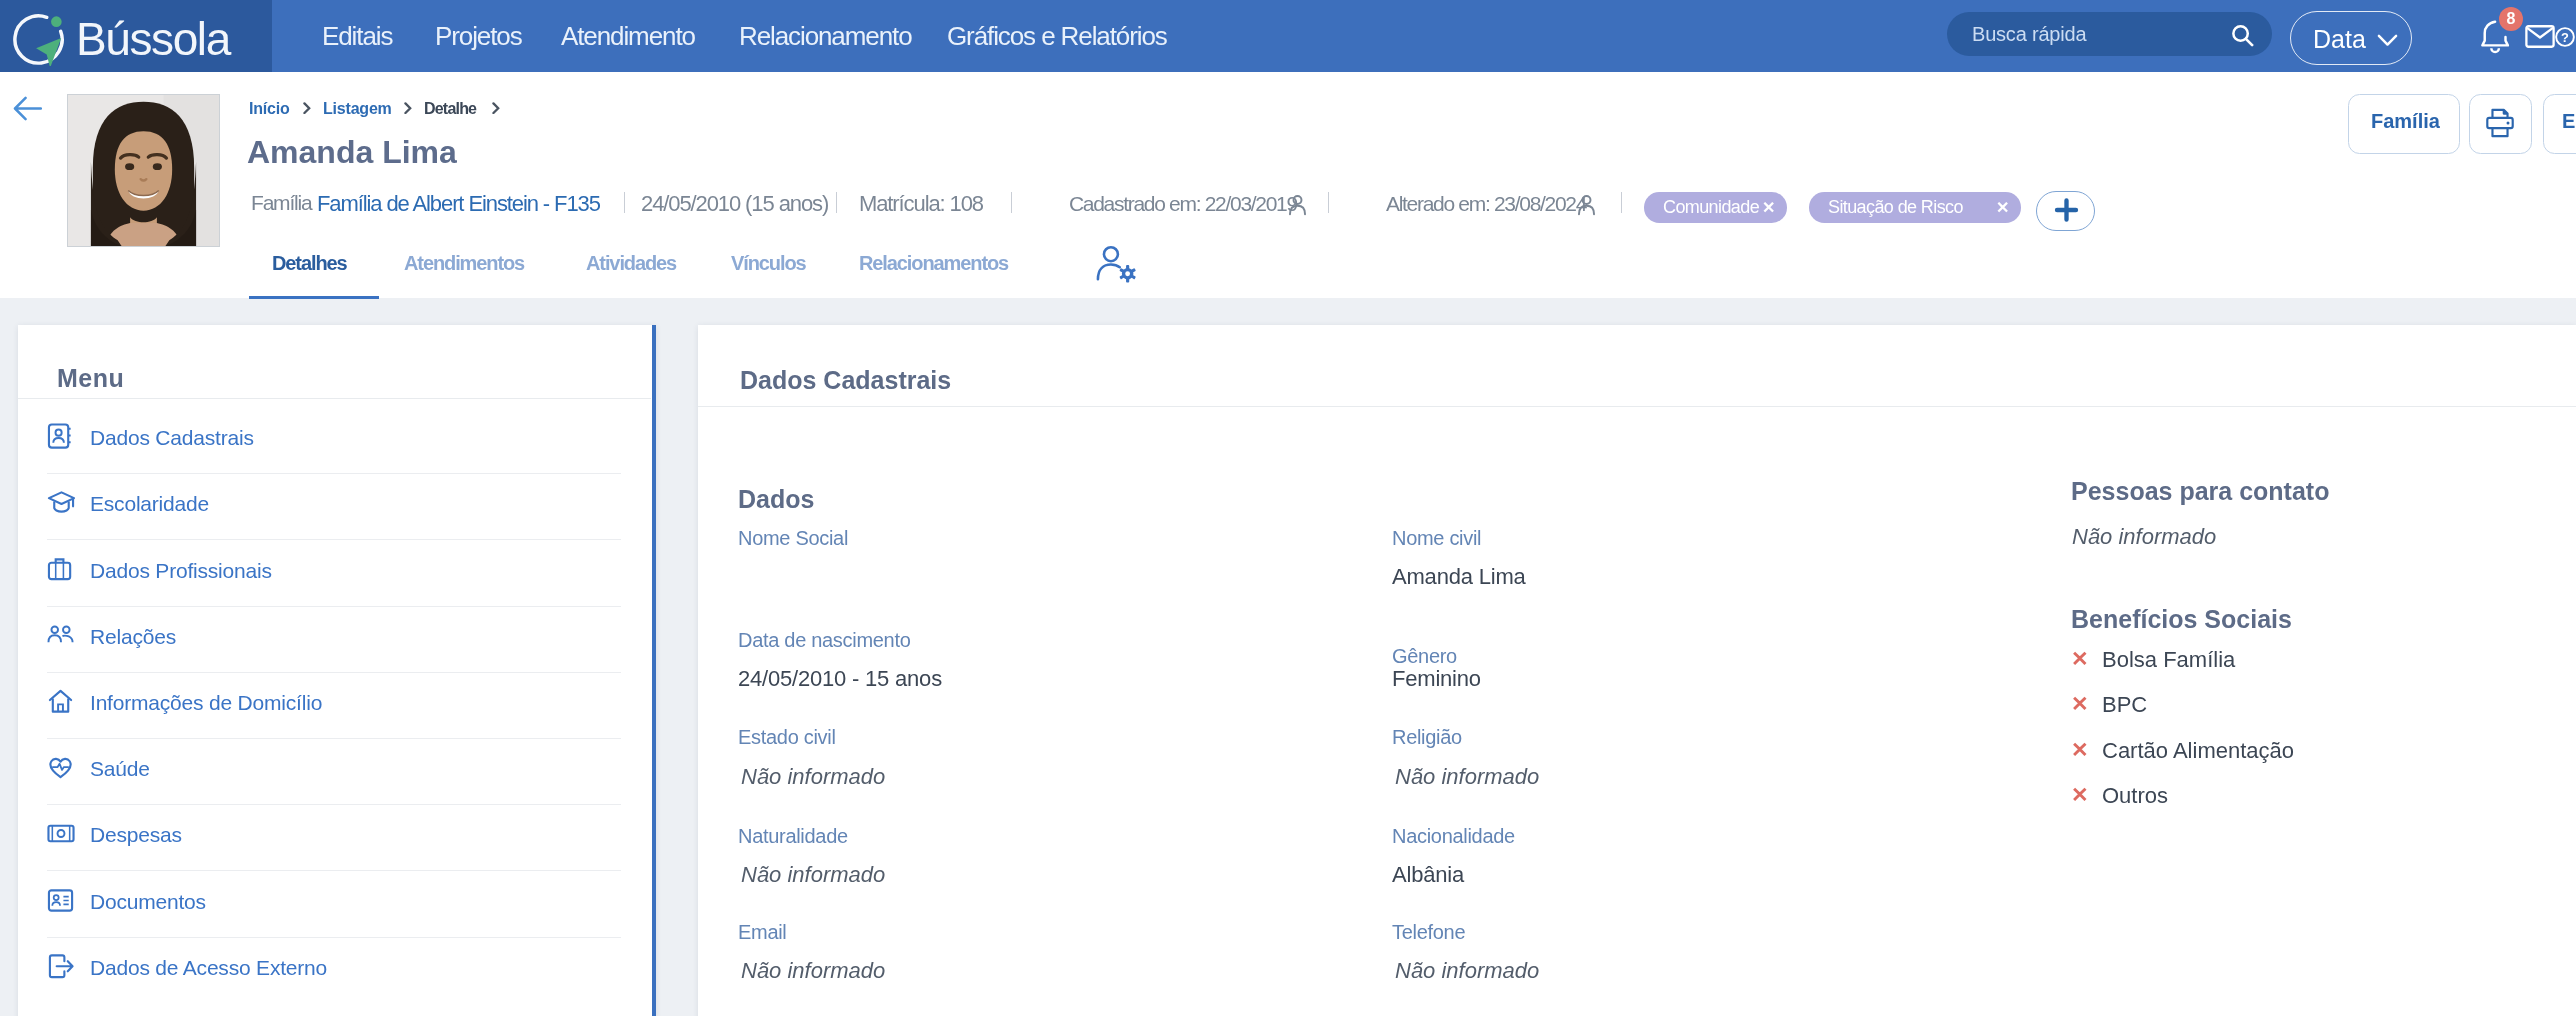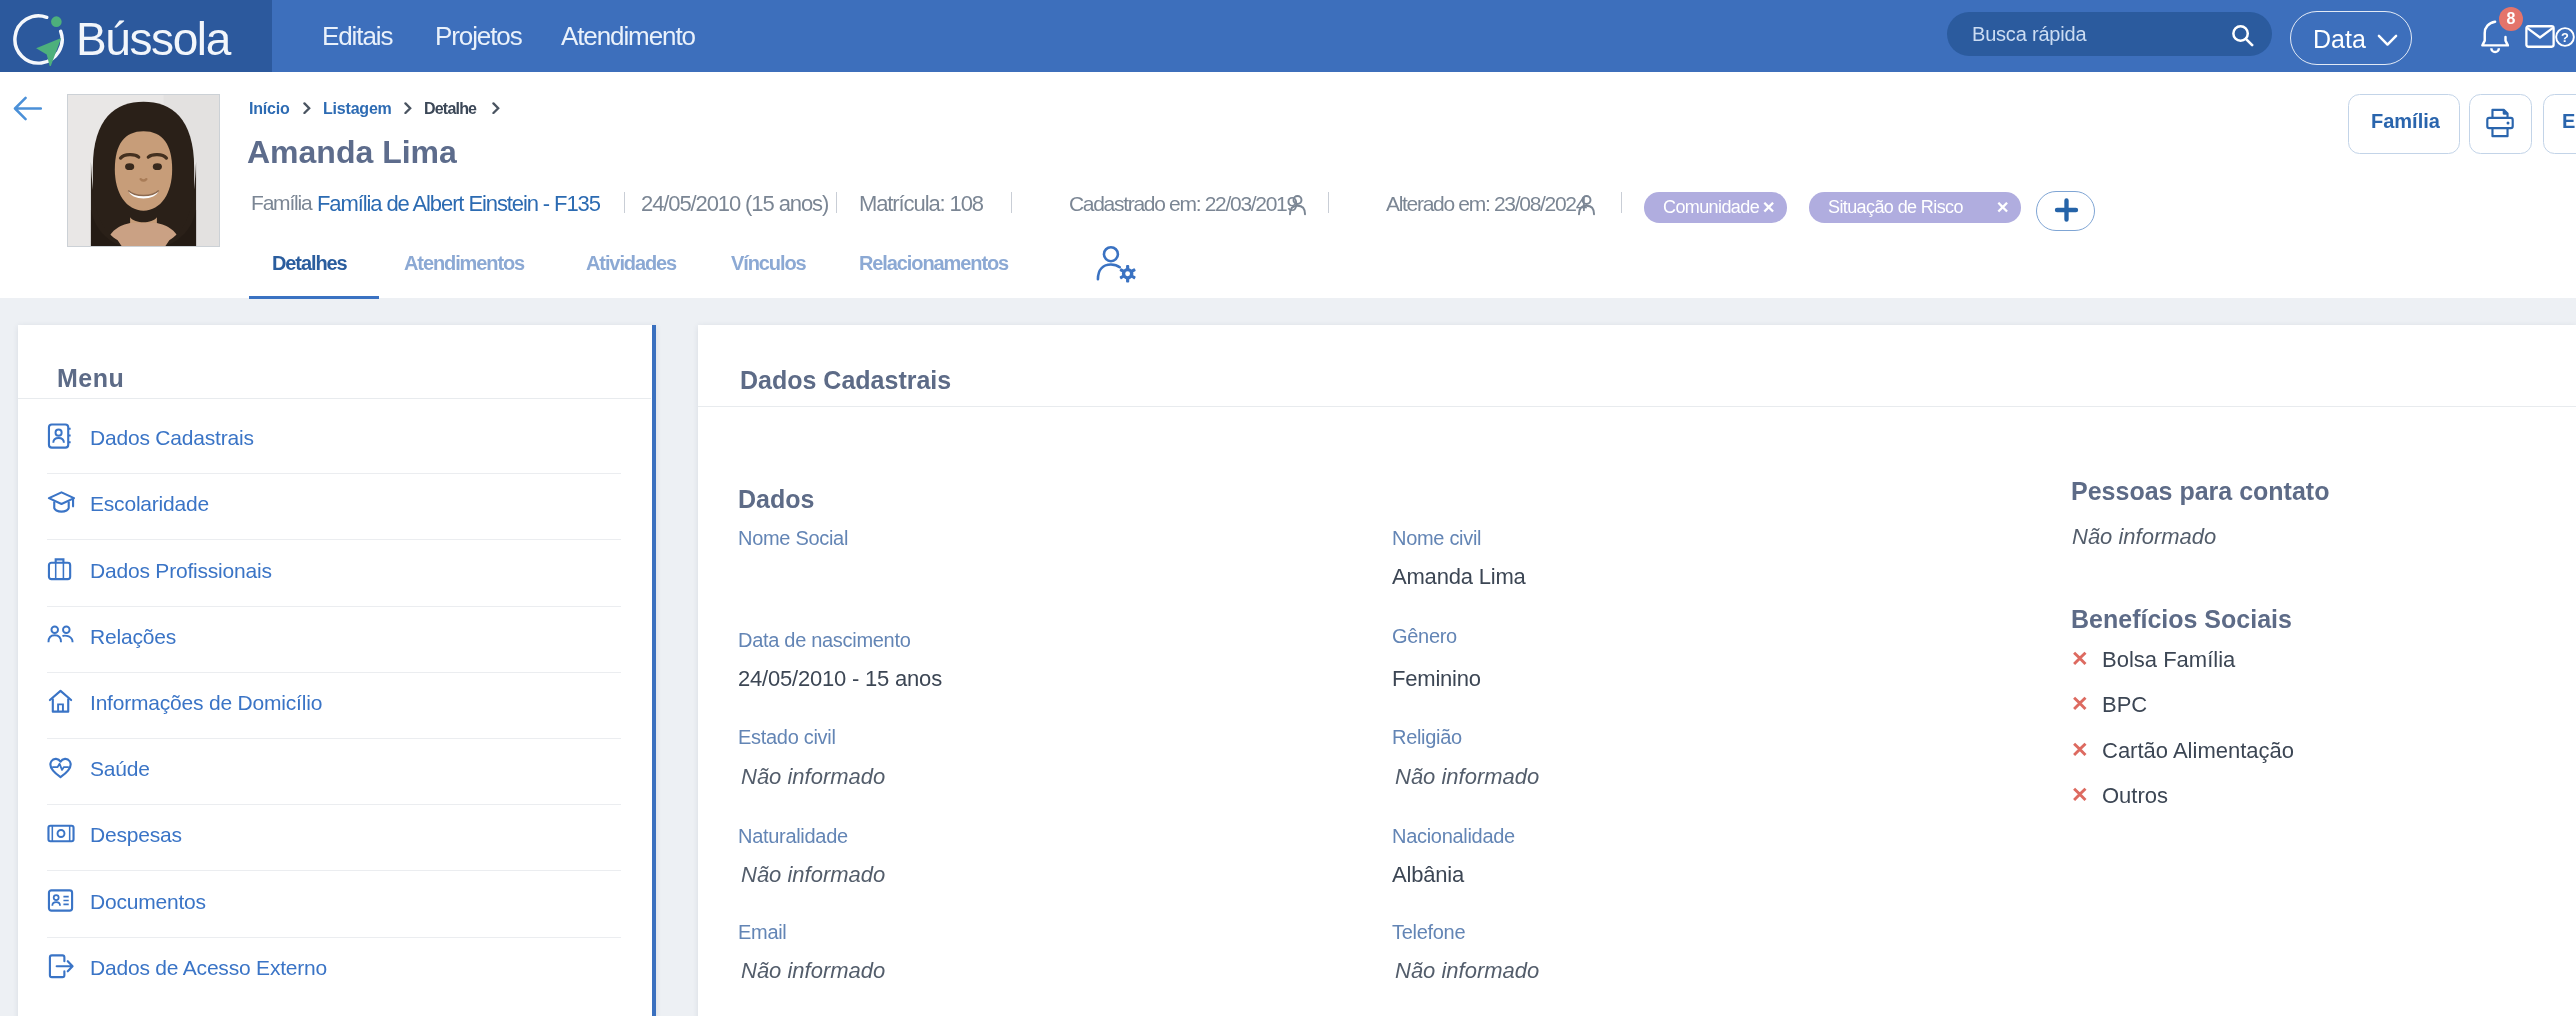--- a/index.html
+++ b/index.html
@@ -59,20 +59,22 @@
     <svg class="abs" style="left:12.4px;top:11.5px" width="54" height="54" viewBox="0 0 56 56">
       <path d="M 50.5 20 A 24.5 24.5 0 1 1 36 5.5" fill="none" stroke="#f5f8fc" stroke-width="3.6" stroke-linecap="round"></path>
       <circle cx="46" cy="10" r="5.5" fill="#4db07c"></circle>
       <path d="M 51 27 L 25 37.5 L 36 44 L 39.5 58 Z" fill="#4db07c"></path>
     </svg>
     <div id="logotext">Bússola</div>
   </div>
   <div class="navlink" style="left:322px">Editais</div>
   <div class="navlink" style="left:435px">Projetos</div>
   <div class="navlink" style="left:561px">Atendimento</div>
+  <div class="navlink" style="left:739px">Relacionamento</div>
+  <div class="navlink" style="left:947px">Gráficos e Relatórios</div>
   <div id="search">
     <span>Busca rápida</span>
     <svg class="abs" style="left:283px;top:10.5px" width="25" height="25" viewBox="0 0 26 26">
       <circle cx="11" cy="11" r="7.5" fill="none" stroke="#fff" stroke-width="2.6"></circle>
       <line x1="16.5" y1="16.5" x2="23" y2="23" stroke="#fff" stroke-width="2.8" stroke-linecap="round"></line>
     </svg>
   </div>
   <div id="novo">
     <span>Data</span>
     <svg class="abs" style="left:86px;top:22px" width="21" height="13.4" viewBox="0 0 22 14">
@@ -294,21 +296,21 @@
 <div id="main">
   <div class="h2" style="position:absolute;left:42px;top:25px;">Dados Cadastrais</div>
   <div style="position:absolute;left:0;top:81px;width:1878px;height:1px;background:#e8ebee"></div>
   <div class="h2" style="position:absolute;left:40px;top:144px;">Dados</div>
   <div id="fields">
       <div class="flabel" style="left:40px;top:202px">Nome Social</div>
       <div class="flabel" style="left:694px;top:202px">Nome civil</div>
       <div class="fvalue" style="left:694px;top:239px">Amanda Lima</div>
       <div class="flabel" style="left:40px;top:304px">Data de nascimento</div>
       <div class="fvalue" style="left:40px;top:341px">24/05/2010 - 15 anos</div>
-      <div class="flabel" style="left:694px;top:300px">Gênero</div>
+      <div class="flabel" style="left:694px;top:320px">Gênero</div>
       <div class="fvalue" style="left:694px;top:341px">Feminino</div>
       <div class="flabel" style="left:40px;top:401px">Estado civil</div>
       <div class="fempty" style="left:43px;top:439px">Não informado</div>
       <div class="flabel" style="left:694px;top:401px">Religião</div>
       <div class="fempty" style="left:697px;top:439px">Não informado</div>
       <div class="flabel" style="left:40px;top:500px">Naturalidade</div>
       <div class="fempty" style="left:43px;top:537px">Não informado</div>
       <div class="flabel" style="left:694px;top:500px">Nacionalidade</div>
       <div class="fvalue" style="left:694px;top:537px">Albânia</div>
       <div class="flabel" style="left:40px;top:596px">Email</div>

